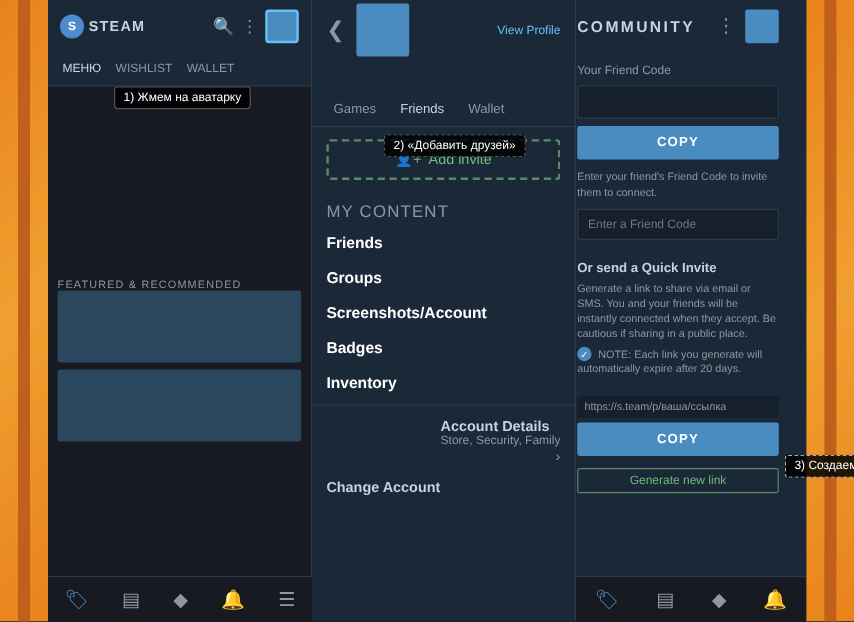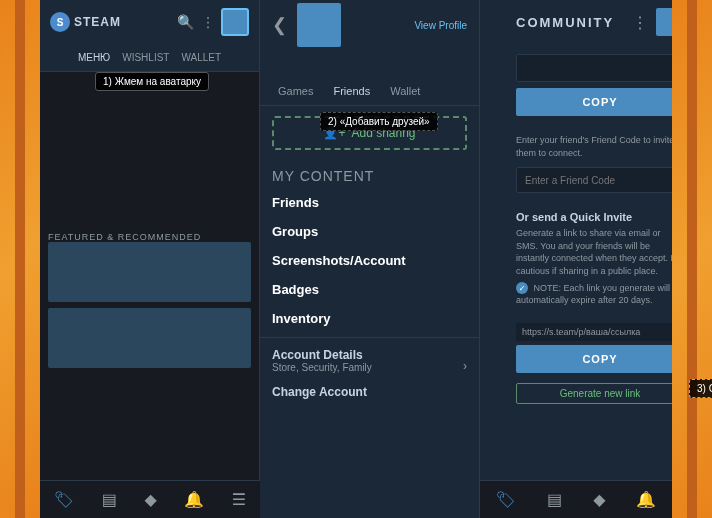--- a/index.html
+++ b/index.html
@@ -107,21 +107,20 @@
 
     
     .nav-tabs {
       display: flex;
       align-items: center;
       background: #1b2838;
       padding: 4px 8px;
       gap: 4px;
       height: 28px;
       border-bottom: 1px solid #2a3a4a;
-      justify-content: center;
     }
     .nav-tab {
       color: #8f98a0;
       font-size: 10px;
       cursor: pointer;
       padding: 2px 4px;
       text-transform: uppercase;
     }
     .nav-tab.active { color: #c6d4df; }
 
@@ -276,37 +275,38 @@
       font-weight: 600;
     }
     .content-item.bold { font-weight: 700; color: white; }
 
     .account-details-item {
       padding: 6px 12px;
       display: flex;
       align-items: flex-end;
       justify-content: space-between;
       cursor: pointer;
+      flex-direction: column;
     }
     .account-details-text { color: #c6d4df; font-size: 12px; font-weight: 700; }
     .account-details-sub { color: #8f98a0; font-size: 10px; }
     .account-details-arrow { color: #8f98a0; font-size: 12px; }
 
     .change-account-item {
       padding: 6px 12px;
       color: #c6d4df;
       font-size: 12px;
       font-weight: 700;
       cursor: pointer;
     }
 
     
     .right-panel {
       position: absolute;
-      left: 464px; top: 0;
+      left: 429px; top: 0;
       width: 192px; height: 518px;
       background: #1b2838;
     }
 
     
     .community-header {
       display: flex;
       align-items: center;
       padding: 8px 12px;
       height: 44px;
@@ -364,21 +364,21 @@
       padding: 6px;
       border-radius: 2px;
       cursor: pointer;
       text-transform: uppercase;
       height: 28px;
     }
 
     .invite-description {
       color: #8f98a0;
       font-size: 9px;
-      margin-top: 18px;
+      margin-top: 8px;
       line-height: 1.4;
     }
 
     .enter-code-input {
       width: 100%;
       background: #16202d;
       border: 1px solid #2a3a4a;
       color: #8f98a0;
       font-size: 10px;
       padding: 5px 8px;
@@ -537,21 +537,21 @@
     <div class="annotation-label-2">2) «Добавить друзей»</div>
 
     <div class="popup-tabs">
       <span class="popup-tab">Games</span>
       <span class="popup-tab active">Friends</span>
       <span class="popup-tab">Wallet</span>
     </div>
 
     <button class="add-friends-btn">
       <span>👤+</span>
-      <span>Add sharing</span>
+      <span>Add invite</span>
     </button>
 
     <div class="my-content-label">MY CONTENT</div>
 
     <div class="content-item bold">Friends</div>
     <div class="content-item bold">Groups</div>
     <div class="content-item bold">Screenshots/Account</div>
     <div class="content-item bold">Badges</div>
     <div class="content-item bold">Inventory</div>
 
@@ -570,20 +570,21 @@
 
   <div class="right-panel">
 
     <div class="community-header">
       <span class="community-title">COMMUNITY</span>
       <span class="community-more-icon">⋮</span>
       <div class="community-avatar"></div>
     </div>
 
     <div class="friend-code-section">
+      <div class="section-label">Your Friend Code</div>
       <input class="friend-code-input" type="text" value="" style="">
       <button class="copy-btn">COPY</button>
       <div class="invite-description">Enter your friend's Friend Code to invite them to connect.</div>
       <input class="enter-code-input" type="text" placeholder="Enter a Friend Code" style="">
     </div>
 
     <div class="quick-invite-section">
       <div class="quick-invite-title">Or send a Quick Invite</div>
       <div class="quick-invite-desc">Generate a link to share via email or SMS. You and your friends will be instantly connected when they accept. Be cautious if sharing in a public place.</div>
       <div class="quick-invite-desc">

